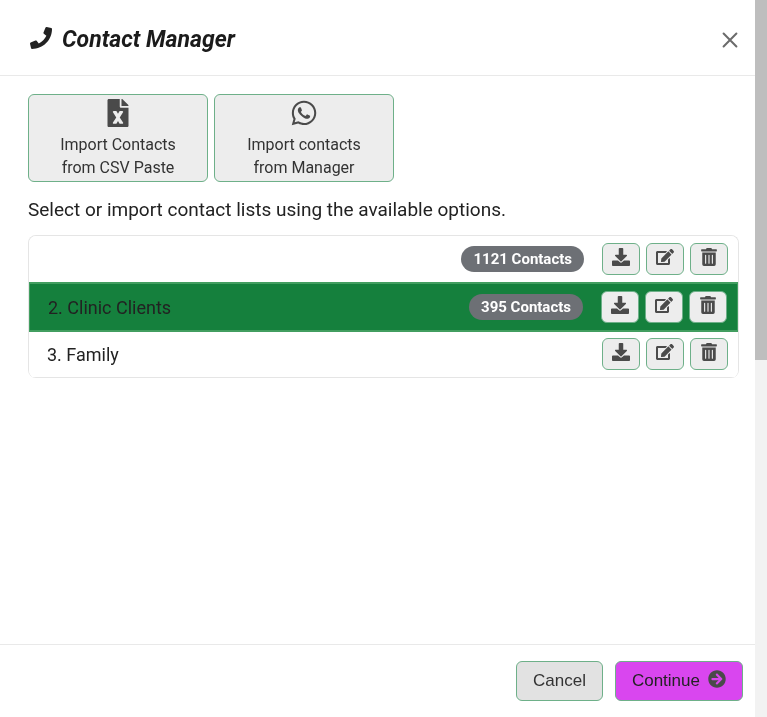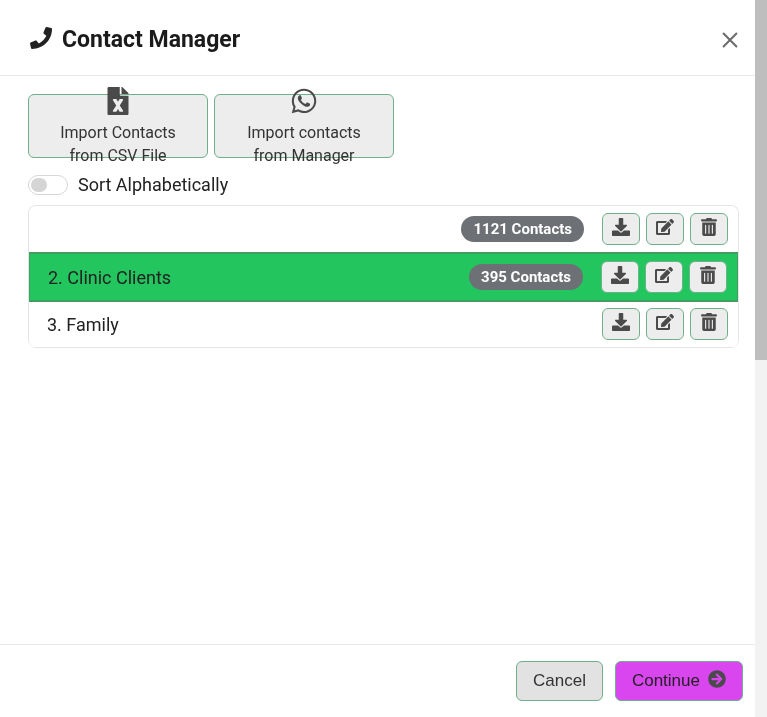--- a/index.html
+++ b/index.html
@@ -21,36 +21,37 @@
   }
   .scrollbar-thumb {
     position: absolute; top: 0; right: 0; width: 12px; height: 360px;
     background: #b8b8b8; border-radius: 0; opacity: 0.9;
   }
 
   .header {
     display: flex; align-items: center; justify-content: space-between;
     padding: 26px 26px 22px 30px;
     border-bottom: 1px solid #e9e9e9;
+    font-style: italic;
   }
   .title-wrap { display: flex; align-items: center; gap: 10px; }
   .title-icon { width: 22px; height: 22px; color: #222; }
   .page-title { font-size: 23px; font-weight: 700; color: #1b1b1b; }
   .close { width: 22px; height: 22px; color: #6b6b6b; cursor: pointer; }
 
   .body {
     flex: 1; display: flex; flex-direction: column;
     padding: 18px 28px 0 28px;
     overflow: hidden;
   }
 
   .options { display: flex; gap: 6px; margin-bottom: 16px; }
   .opt {
     flex: 0 0 180px;
-    height: 64px;
+    height: 88px;
     border: 1px solid #6eb089;
     border-radius: 6px;
     background: #ededed;
     display: flex; flex-direction: column; align-items: center; justify-content: center;
     gap: 4px; cursor: pointer;
     text-align: center;
     padding: 6px 8px;
   }
   .opt svg { width: 28px; height: 28px; color: #4a4a4a; }
   .opt .opt-line { font-size: 16px; color: #333; line-height: 1.2; }
@@ -76,21 +77,21 @@
     overflow: hidden;
   }
   .row {
     display: flex; align-items: center;
     padding: 7px 10px 7px 18px;
     background: #fff;
     border-bottom: 1px solid #e5e5e5;
     gap: 10px;
   }
   .row.selected {
-    background: #22c55e;
+    background: #15803d;
     border: 2px solid #429e60;
     margin: -1px;
     position: relative;
     z-index: 1;
   }
   .row-name { font-size: 18px; color: #222; flex: 0 0 auto; }
   .spacer { flex: 1; }
   .badge {
     background: #6d7075; color: #fff; font-weight: 700;
     border-radius: 999px; padding: 4px 12px; font-size: 15px;
@@ -144,43 +145,38 @@
   <div class="body">
     <div class="options">
 
       <div class="opt">
         <span>
           <svg viewBox="0 0 384 512" fill="currentColor">
               <path d="M224 136V0H24C10.7 0 0 10.7 0 24v464c0 13.3 10.7 24 24 24h336c13.3 0 24-10.7 24-24V160H248c-13.2 0-24-10.8-24-24zm60.1 106.5L224 336l60.1 93.5c6.8 10.5-.9 24.5-13.4 24.5h-38.9c-5.5 0-10.6-2.9-13.4-7.6l-26.4-45-26.4 45c-2.8 4.7-7.9 7.6-13.4 7.6h-38.9c-12.5 0-20.2-14-13.4-24.5L160 336l-60.1-93.5c-6.8-10.5.9-24.5 13.4-24.5h38.9c5.5 0 10.6 2.9 13.4 7.6l26.4 45 26.4-45c2.8-4.7 7.9-7.6 13.4-7.6h38.9c12.5 0 20.2 14 13.4 24.5zM384 121.9V128H256V0h6.1c6.4 0 12.5 2.5 17 7l97.9 98c4.5 4.5 7 10.6 7 16.9z"></path>
             </svg>
         </span>
         <span class="opt-line">Import Contacts</span>
-        <span class="opt-line">from CSV File</span>
+        <span class="opt-line">from CSV Paste</span>
       </div>
 
 
       <div class="opt">
         <span>
           <svg viewBox="0 0 448 512" fill="currentColor">
               <path d="M380.9 97.1C339 55.1 283.2 32 223.9 32c-122.4 0-222 99.6-222 222 0 39.1 10.2 77.3 29.6 111L0 480l117.7-30.9c32.4 17.7 68.9 27 106.1 27h.1c122.3 0 224.1-99.6 224.1-222 0-59.3-25.2-115-67.1-157zM223.9 438.7h-.1c-33.2 0-65.7-8.9-94-25.7l-6.7-4-69.8 18.3L72 359.2l-4.4-7c-18.5-29.4-28.2-63.3-28.2-98.2 0-101.7 82.8-184.5 184.6-184.5 49.3 0 95.6 19.2 130.4 54.1s56.2 81.2 56.1 130.5c0 101.8-84.9 184.6-186.6 184.6zm101.2-138.2c-5.5-2.8-32.8-16.2-37.9-18-5.1-1.9-8.8-2.8-12.5 2.8-3.7 5.6-14.3 18-17.6 21.8-3.2 3.7-6.5 4.2-12 1.4-32.6-16.3-54-29.1-75.5-66-5.7-9.8 5.7-9.1 16.3-30.3 1.8-3.7.9-6.9-.5-9.7s-12.5-30.1-17.1-41.2c-4.5-10.8-9.1-9.3-12.5-9.5-3.2-.2-6.9-.2-10.6-.2s-9.7 1.4-14.8 6.9c-5.1 5.6-19.4 19-19.4 46.3s19.9 53.7 22.6 57.4c2.8 3.7 39.1 59.7 94.8 83.8 35.2 15.2 49 16.5 66.6 13.9 10.7-1.6 32.8-13.4 37.4-26.4s4.6-24.1 3.2-26.4c-1.3-2.5-5-3.9-10.5-6.6z"></path>
             </svg>
         </span>
         <span class="opt-line">Import contacts</span>
         <span class="opt-line">from Manager</span>
       </div>
 
     </div>
 
-
-    <div class="sort-row">
-      <div class="switch">
-          <div class="knob"></div>
-        </div>
-      <span class="sort-label">Sort Alphabetically</span>
-    </div>
+    <div class="instruction">Select or import contact lists using the available options.</div>
+
 
     <div class="list" id="list">
         <div class="row">
           <span class="spacer"></span>
           <span class="badge">1121 Contacts</span>
           <span class="row-btns">
             <span class="iconbtn">
               <span><svg viewBox="0 0 512 512" fill="currentColor">
                   <path d="M216 0h80c13.3 0 24 10.7 24 24v168h87.7c17.8 0 26.7 21.5 14.1 34.1L269.7 378.3c-7.5 7.5-19.8 7.5-27.3 0L90.1 226.1c-12.6-12.6-3.7-34.1 14.1-34.1H192V24c0-13.3 10.7-24 24-24zm296 376v112c0 13.3-10.7 24-24 24H24c-13.3 0-24-10.7-24-24V376c0-13.3 10.7-24 24-24h146.7l49 49c20.1 20.1 52.5 20.1 72.6 0l49-49H488c13.3 0 24 10.7 24 24z"></path>
                 </svg></span>

